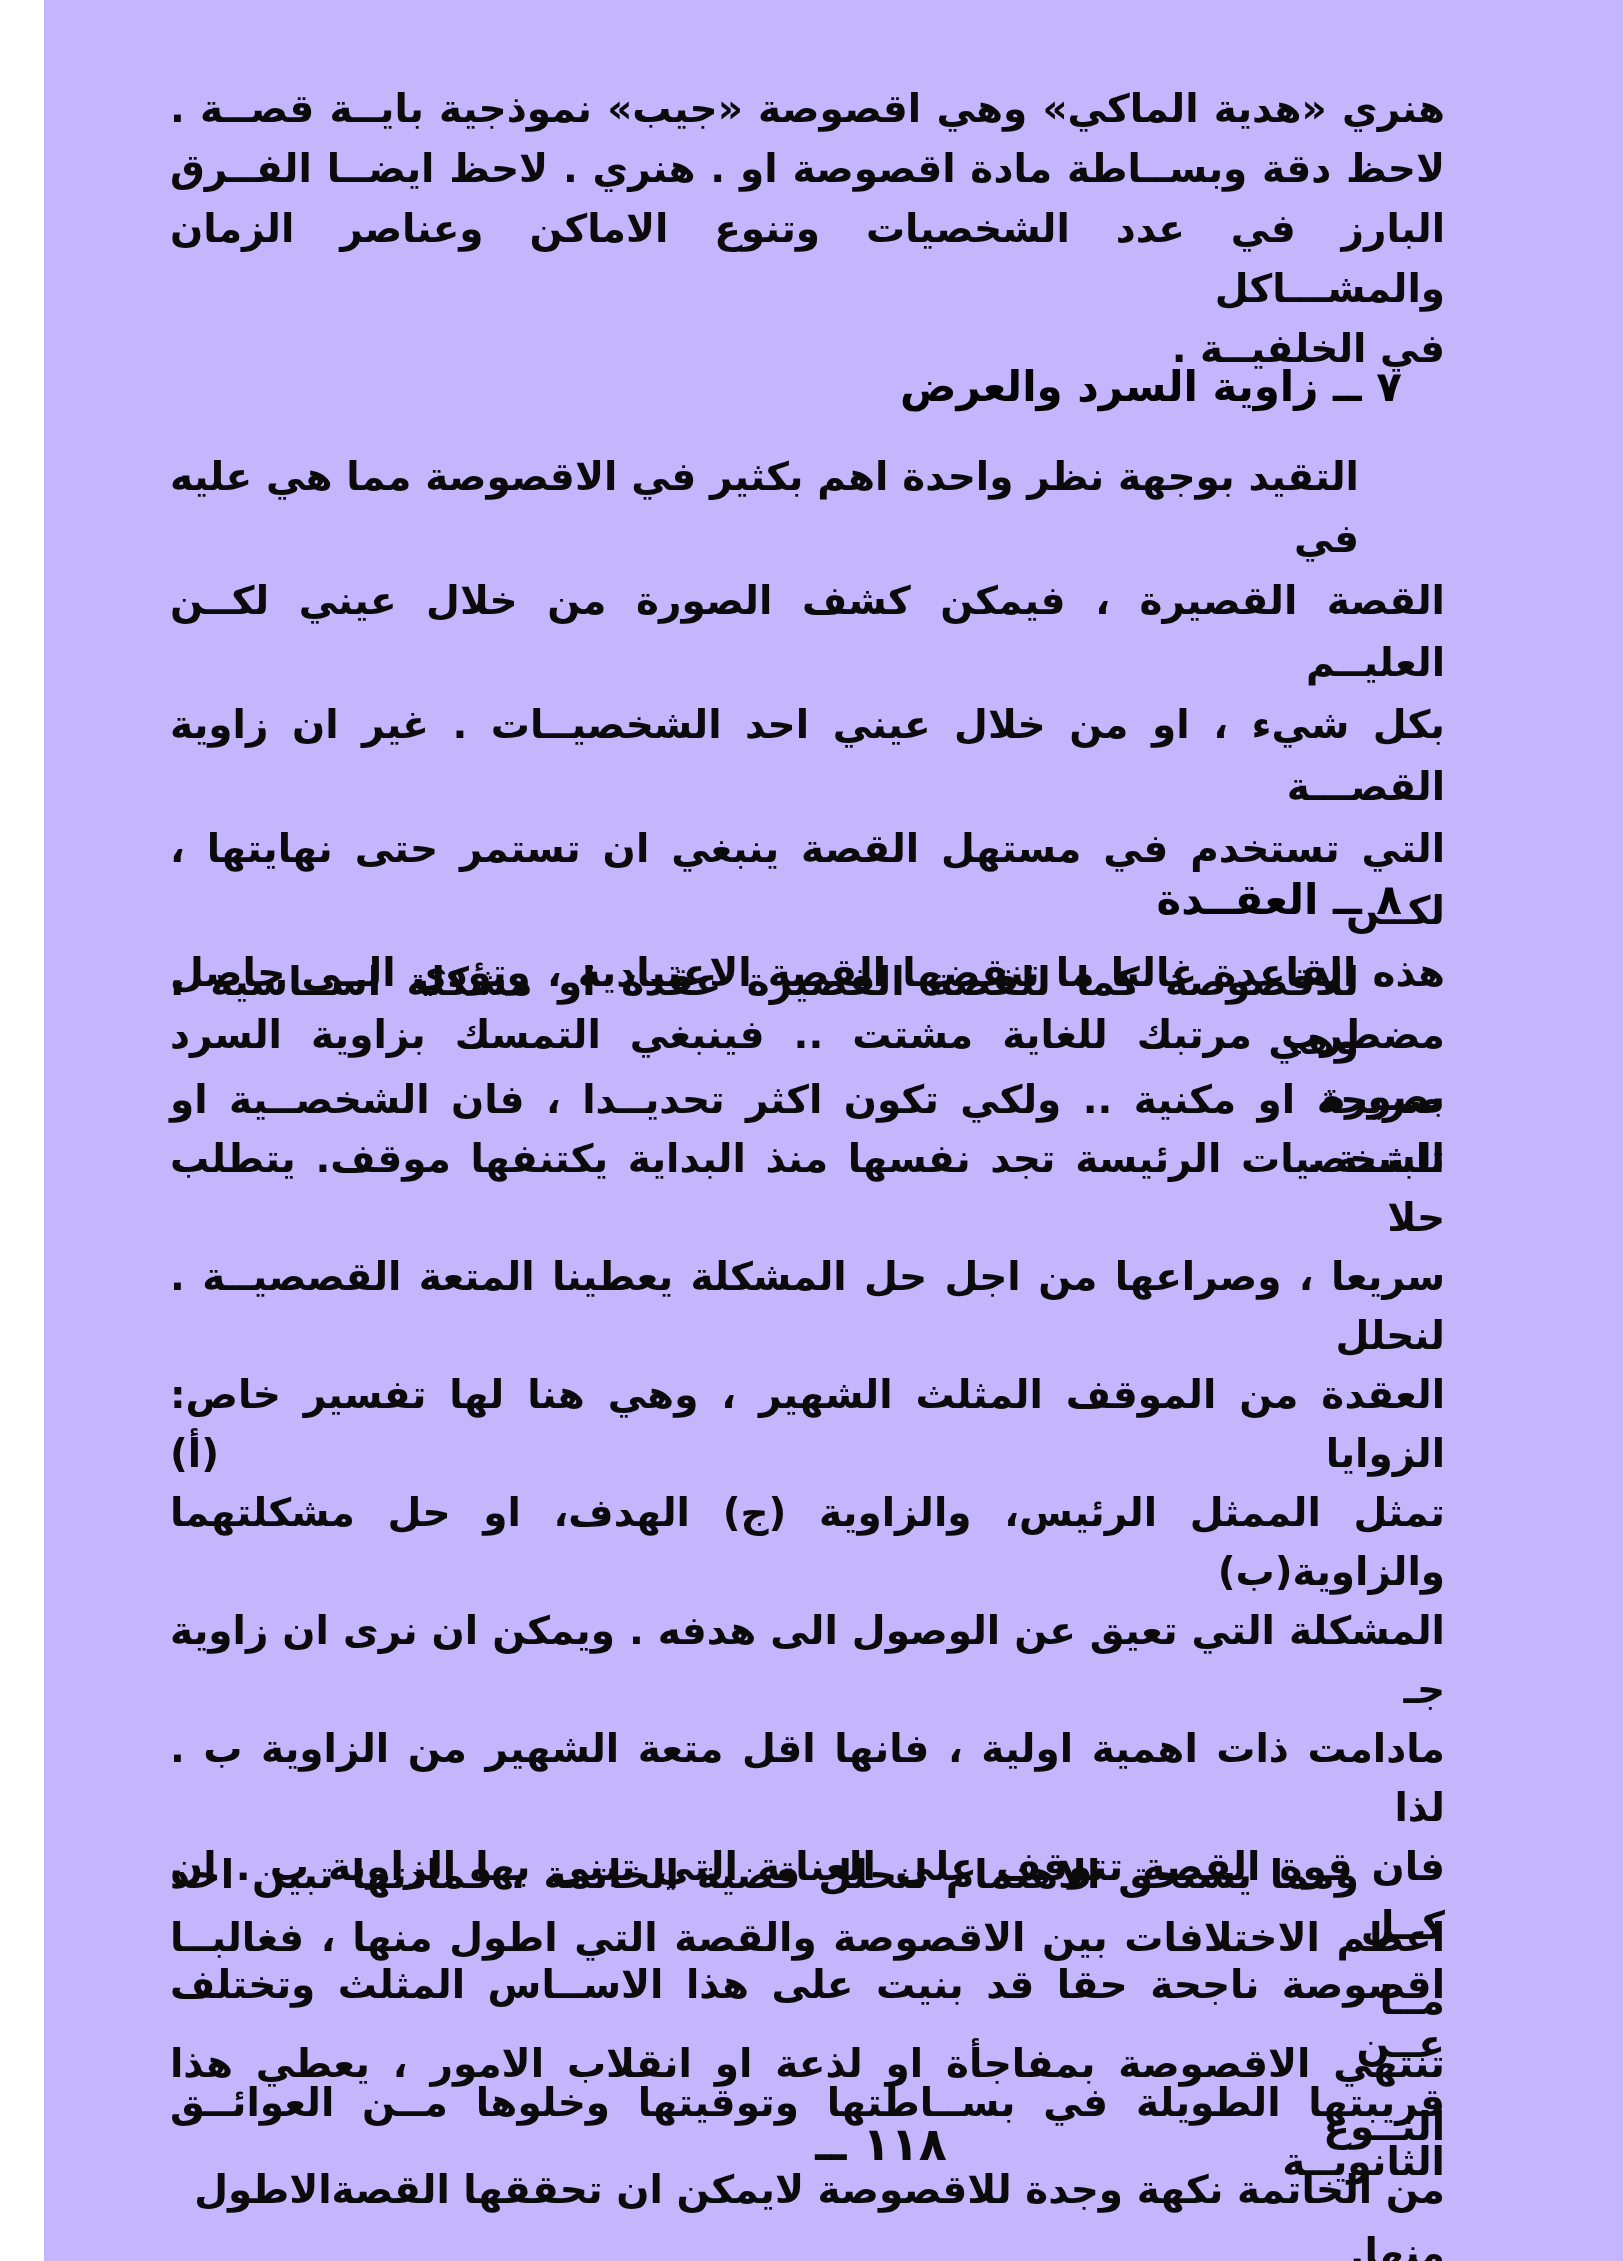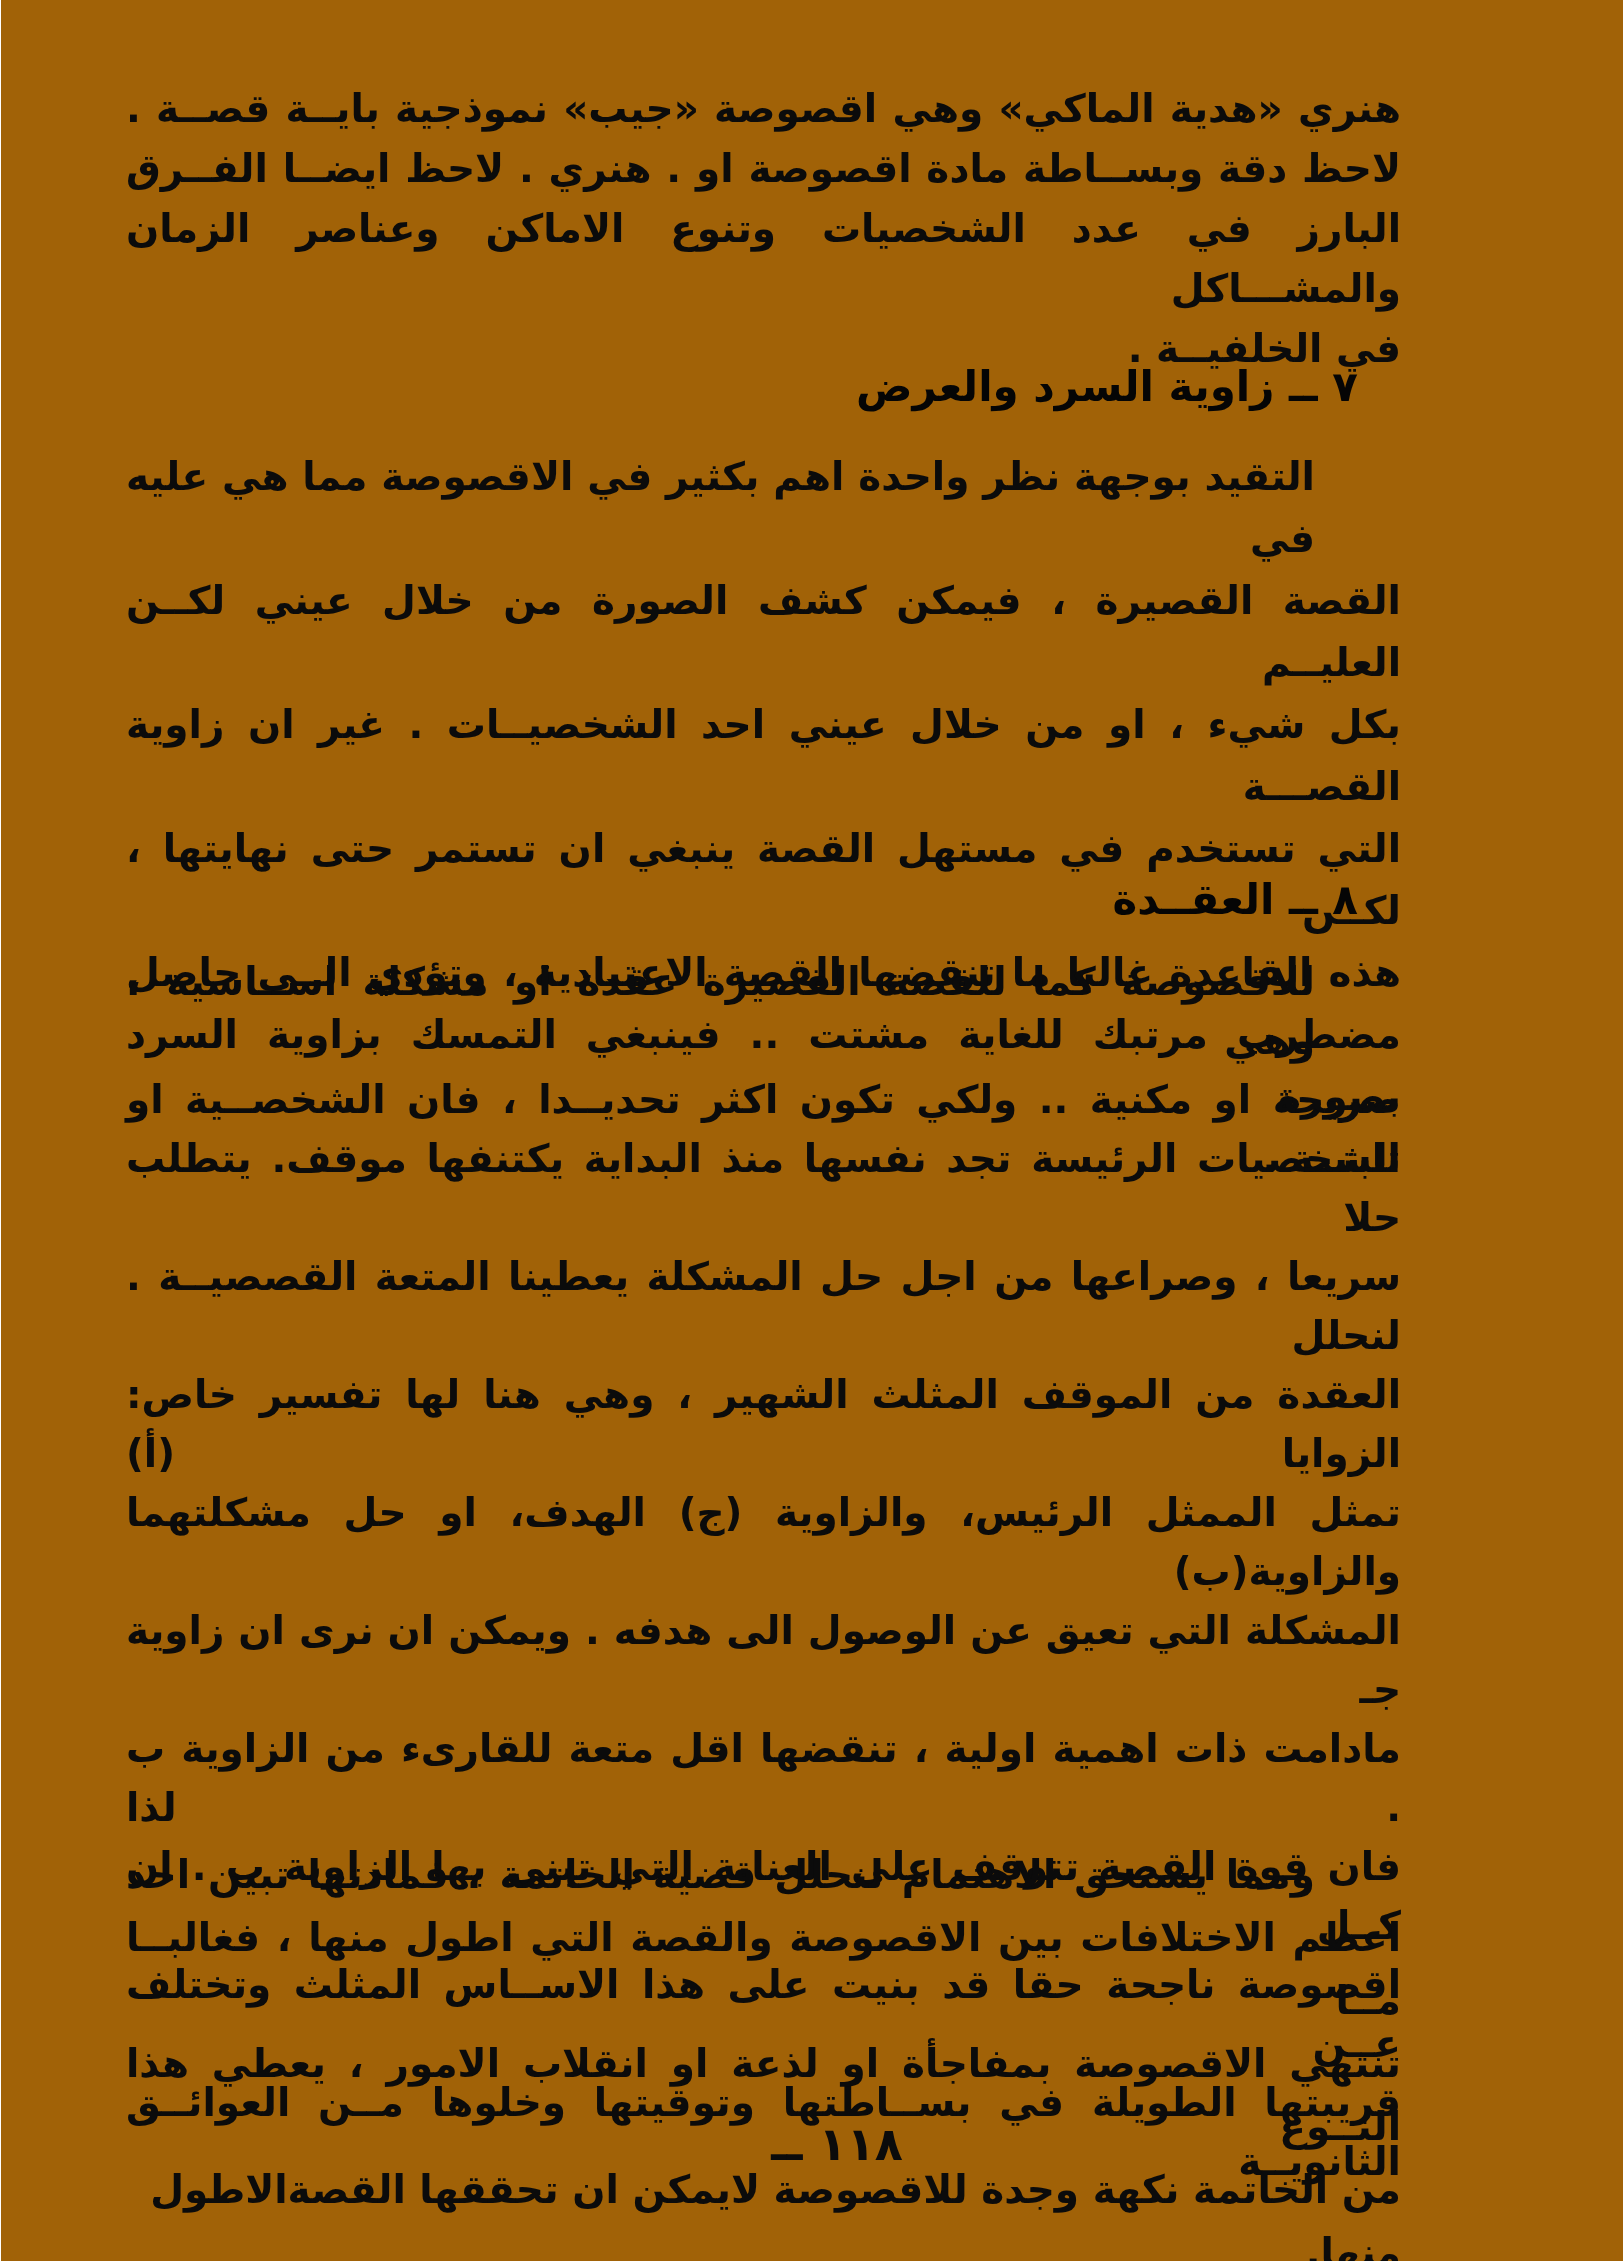--- a/index.html
+++ b/index.html
@@ -7,22 +7,23 @@
     background:#ffffff;
   }
   body{
     width:1624px; height:2261px;
     position:relative;
     overflow:hidden;
     font-family:"DejaVu Sans", sans-serif;
   }
   .page{
     position:absolute; inset:0;
-    background:#a16207;
+    background:#c4b5fd;
     color:#0b0b0b;
+    margin-left:44px;
   }
   .textcol{
     position:absolute;
     left:126px;
     width:1275px;
     direction:rtl;
   }
   .body-par{
     position:absolute;
     left:0; right:0;
@@ -97,21 +98,21 @@
     <div id="h8" class="heading" style="top:875px;">٨ ــ العقــدة</div>
 
     <div id="pb" class="body-par" style="top:952px;">
         <div class="line indent">للاقصوصة كما للقصة القصيرة عقدة او مشكلة اســاسية ، وهي</div>
         <div class="line">صريحة او مكنية .. ولكي تكون اكثر تحديــدا ، فان الشخصــية او</div>
         <div class="line">الشخصيات الرئيسة تجد نفسها منذ البداية يكتنفها موقف. يتطلب حلا</div>
         <div class="line">سريعا ، وصراعها من اجل حل المشكلة يعطينا المتعة القصصيــة . لنحلل</div>
         <div class="line">العقدة من الموقف المثلث الشهير ، وهي هنا لها تفسير خاص: الزوايا (أ)</div>
         <div class="line">تمثل الممثل الرئيس، والزاوية (ج) الهدف، او حل مشكلتهما والزاوية(ب)</div>
         <div class="line">المشكلة التي تعيق عن الوصول الى هدفه . ويمكن ان نرى ان زاوية جـ</div>
-        <div class="line">مادامت ذات اهمية اولية ، تنقضها اقل متعة للقارىء من الزاوية ب . لذا</div>
+        <div class="line">مادامت ذات اهمية اولية ، فانها اقل متعة الشهير من الزاوية ب . لذا</div>
         <div class="line">فان قوة القصة تتوقف على العناية التي تبنى بها الزاوية ب . ان كــل</div>
         <div class="line">اقصوصة ناجحة حقا قد بنيت على هذا الاســاس المثلث وتختلف عــن</div>
         <div class="line">قريبتها الطويلة في بســاطتها وتوقيتها وخلوها مــن العوائــق الثانويــة</div>
       </div>
 
     <div id="p4" class="body-par" style="top:1843px;">
         <div class="line indent">ومما يستحق الاهتمام لنحلل قضية الخاتمة ، فمادتها تبين احد</div>
         <div class="line">اعظم الاختلافات بين الاقصوصة والقصة التي اطول منها ، فغالبــا مــا</div>
         <div class="line">تنتهي الاقصوصة بمفاجأة او لذعة او انقلاب الامور ، يعطي هذا النــوع</div>
         <div class="line short">من الخاتمة نكهة وجدة للاقصوصة لايمكن ان تحققها القصةالاطول منها.</div>

